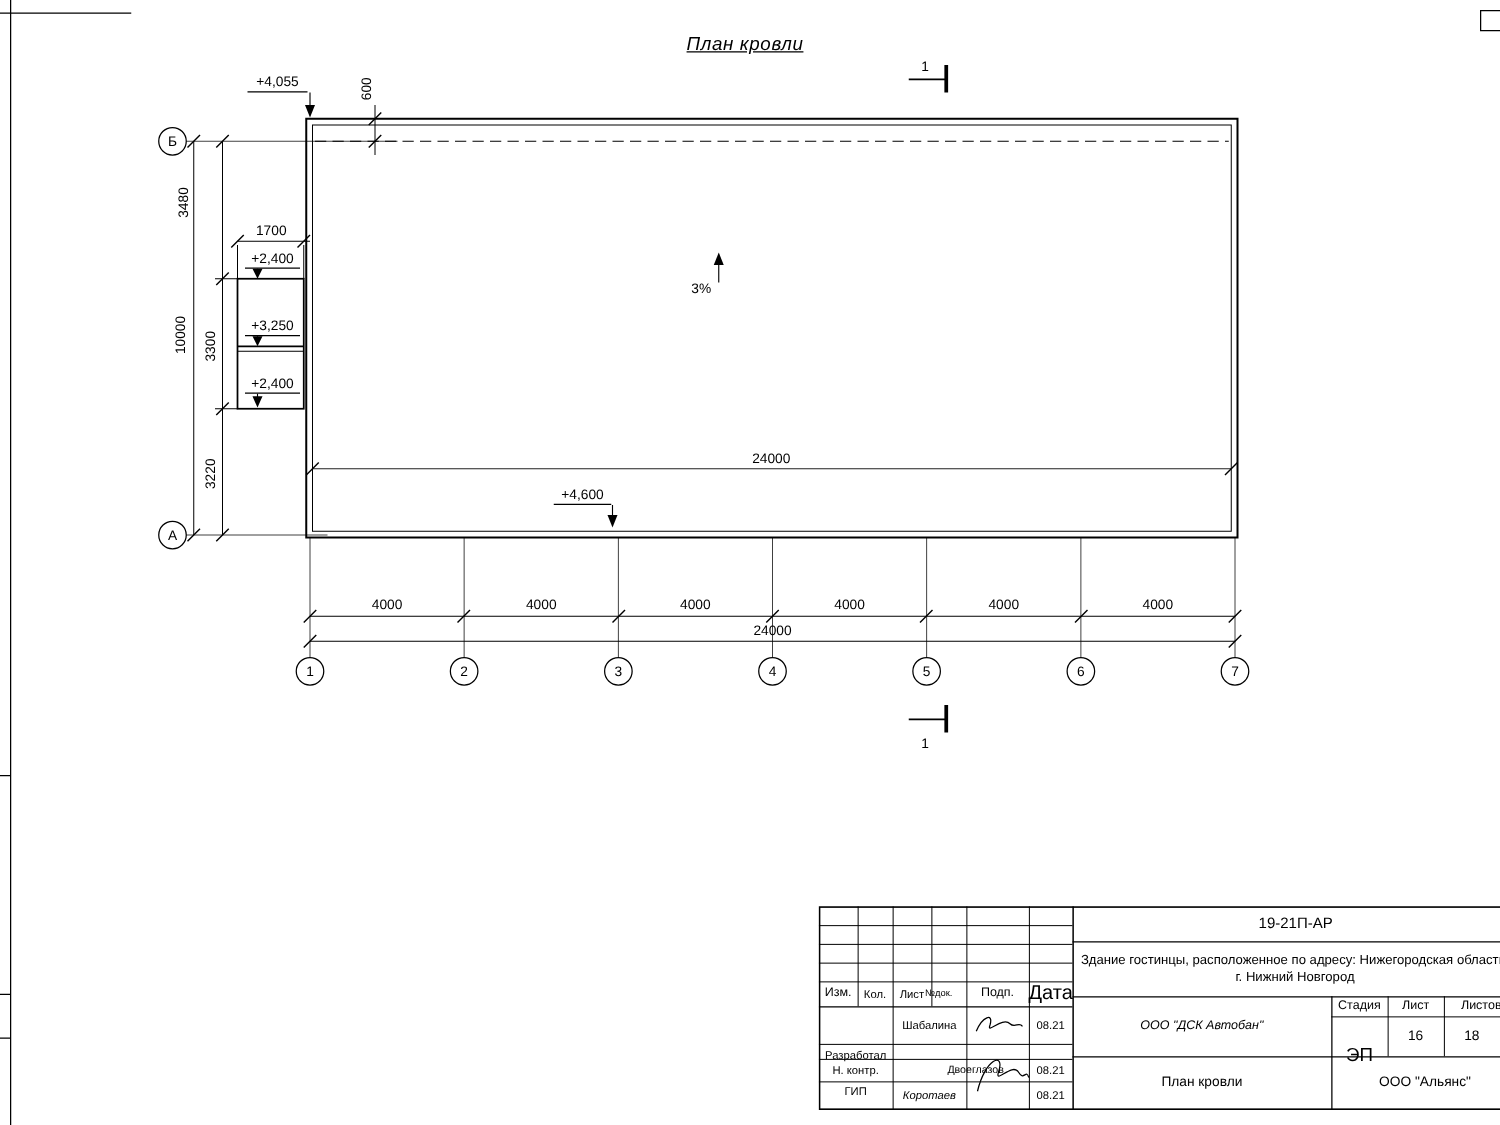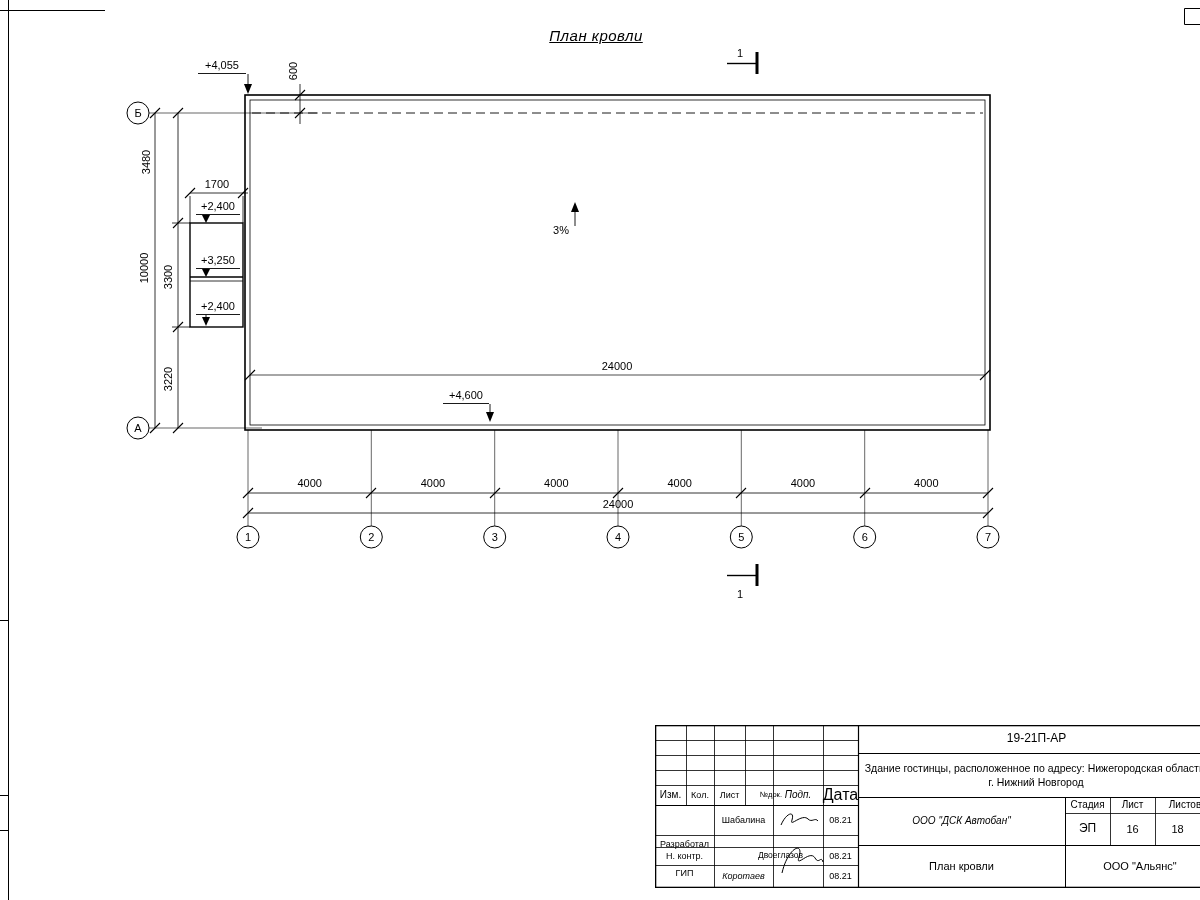--- a/index.html
+++ b/index.html
@@ -210,43 +210,43 @@
         <g stroke-width="1">
           <path d="M126,100 C131,88 140,85 137,95 C134,103 147,88 153,94 C157,98 160,92 163,96"></path>
           <path d="M127,148 C133,122 149,116 144,132 C140,144 155,124 160,133 C164,140 166,130 168,137"></path>
         </g>
       </g>
     </svg>
 
     <div class="cell" style="left:0;top:60px;width:31px;height:20px;font-size:10px;">Изм.</div>
     <div class="cell" style="left:31px;top:60px;width:28px;height:20px;font-size:9px;">Кол.</div>
     <div class="cell" style="left:59px;top:60px;width:31px;height:20px;font-size:9px;">Лист</div>
-    <div class="cell" style="left:102px;top:60px;width:28px;height:20px;font-size:7.5px;">№док.</div>
-    <div class="cell" style="left:118px;top:60px;width:50px;height:20px;font-size:10px;font-style:italic;">Подп.</div>
+    <div class="cell" style="left:82px;top:60px;width:28px;height:20px;font-size:7.5px;">№док.</div>
+    <div class="cell" style="left:118px;top:60px;width:50px;height:20px;font-size:10px;">Подп.</div>
     <div class="cell" style="left:168px;top:60px;width:35px;height:20px;font-size:16px;">Дата</div>
 
     <div class="cell" style="left:0;top:80px;width:59px;height:30px;font-size:9px;margin-top:24px;">Разработал</div>
     <div class="cell" style="left:59px;top:80px;width:59px;height:30px;font-size:9px;">Шабалина</div>
     <div class="cell" style="left:168px;top:80px;width:35px;height:30px;font-size:9px;">08.21</div>
 
     <div class="cell" style="left:0;top:122px;width:59px;height:18px;font-size:9px;">Н. контр.</div>
     <div class="cell" style="left:59px;top:122px;width:59px;height:18px;font-size:8.5px;padding-left:37px;">Двоеглазов</div>
     <div class="cell" style="left:168px;top:122px;width:35px;height:18px;font-size:9px;">08.21</div>
 
     <div class="cell" style="left:0;top:140px;width:59px;height:16px;font-size:9px;">ГИП</div>
     <div class="cell" style="left:59px;top:140px;width:59px;height:23px;font-size:9px;font-style:italic;">Коротаев</div>
     <div class="cell" style="left:168px;top:140px;width:35px;height:23px;font-size:9px;">08.21</div>
 
     <div class="cell" style="left:203px;top:0;width:357px;height:28px;font-size:12px;">19-21П-АР</div>
     <div class="cell wrap" style="left:206px;top:28px;width:350px;height:44px;font-size:10.5px;line-height:1.35;">Здание гостинцы, расположенное по адресу: Нижегородская область, г. Нижний Новгород</div>
 
     <div class="cell" style="left:410px;top:72px;width:45px;height:16px;font-size:10px;">Стадия</div>
     <div class="cell" style="left:455px;top:72px;width:45px;height:16px;font-size:10px;">Лист</div>
     <div class="cell" style="left:500px;top:72px;width:60px;height:16px;font-size:10px;">Листов</div>
-    <div class="cell" style="left:410px;top:88px;width:45px;height:32px;font-size:12px;">ЭП</div>
+    <div class="cell" style="left:410px;top:104px;width:45px;height:32px;font-size:15px;">ЭП</div>
     <div class="cell" style="left:455px;top:88px;width:45px;height:32px;font-size:11px;">16</div>
     <div class="cell" style="left:500px;top:88px;width:45px;height:32px;font-size:11px;">18</div>
 
     <div class="cell it" style="left:203px;top:72px;width:207px;height:48px;font-size:10px;">ООО "ДСК Автобан"</div>
     <div class="cell" style="left:203px;top:120px;width:207px;height:43px;font-size:11px;">План кровли</div>
     <div class="cell" style="left:410px;top:120px;width:150px;height:43px;font-size:11px;">ООО "Альянс"</div>
   </div>
 
 </div>
 

